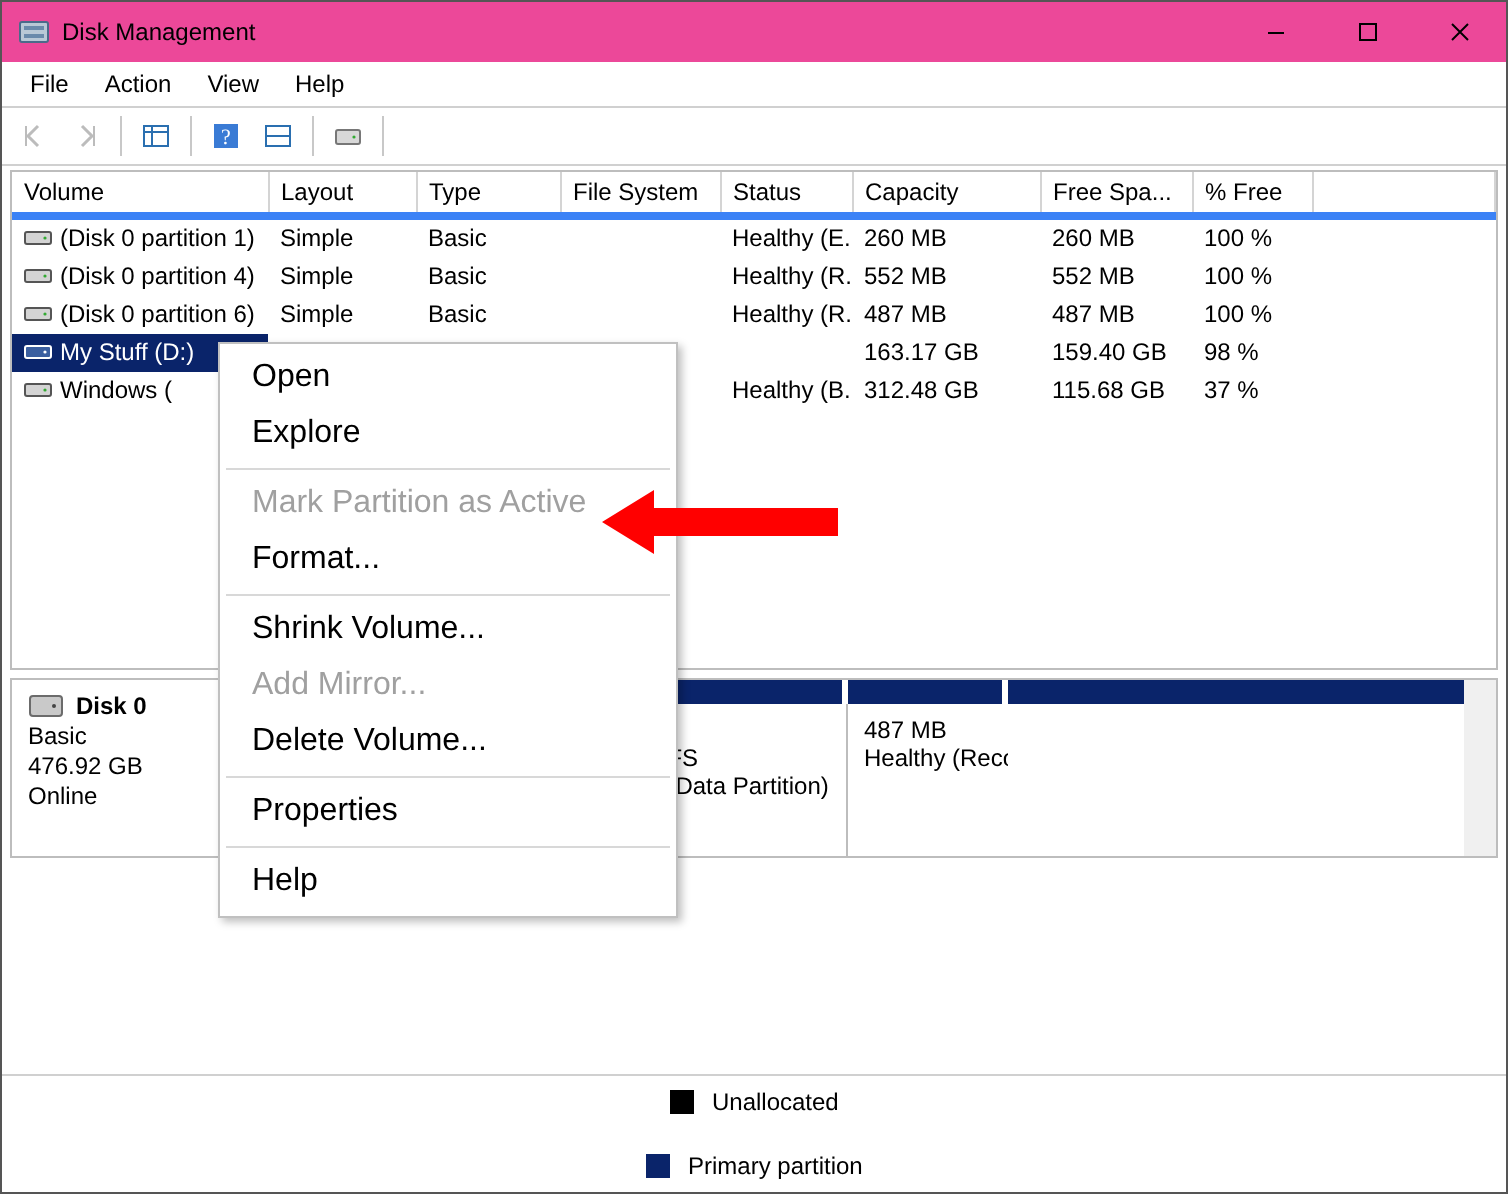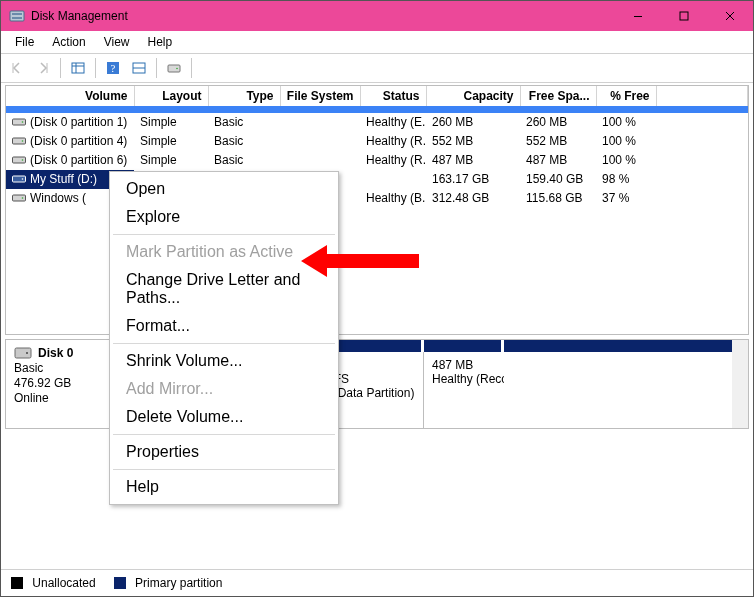--- a/index.html
+++ b/index.html
@@ -77,25 +77,25 @@
     position: relative;
     background: #fff;
   }
   .volume-table {
     width: 100%;
     border-collapse: collapse;
     table-layout: fixed;
     font-size: 12px;
   }
   .volume-table th {
-    text-align: right;
-    font-weight: bold;
+    text-align: left;
+    font-weight: normal;
     background: #fff;
     border-right: 1px solid #d4d4d4;
-    border-bottom: 7px solid #3b82f6;
+    border-bottom: 4px solid #3b82f6;
     padding: 3px 6px;
     height: 22px;
     white-space: nowrap;
     overflow: hidden;
   }
   .volume-table td {
     padding: 1px 6px;
     white-space: nowrap;
     overflow: hidden;
     height: 17px;
@@ -164,20 +164,21 @@
   .legend {
     border-top: 1px solid #d0d0d0;
     padding: 6px 10px;
     display: flex;
     gap: 18px;
     align-items: center;
     font-size: 12px;
     position: absolute;
     left: 0; right: 0; bottom: 0;
     background: #fff;
+    flex-direction: column;
   }
   .swatch {
     width: 12px; height: 12px;
     display: inline-block;
     margin-right: 6px;
     vertical-align: -2px;
   }
   
   .context-menu {
     position: absolute;
@@ -448,21 +449,20 @@
     <span class="swatch" style="background:#0a246a"></span>
     <span>Primary partition</span>
   </span>
 </div>
 
 <div class="context-menu" id="ctx" style="left: 108px; top: 170px;">
     <div class="cm-item">Open</div>
     <div class="cm-item">Explore</div>
     <div class="cm-sep"></div>
     <div class="cm-item disabled">Mark Partition as Active</div>
-    <div class="cm-item">Change Drive Letter and Paths...</div>
     <div class="cm-item">Format...</div>
     <div class="cm-sep"></div>
     <div class="cm-item">Shrink Volume...</div>
     <div class="cm-item disabled">Add Mirror...</div>
     <div class="cm-item">Delete Volume...</div>
     <div class="cm-sep"></div>
     <div class="cm-item">Properties</div>
     <div class="cm-sep"></div>
     <div class="cm-item">Help</div>
   </div>

